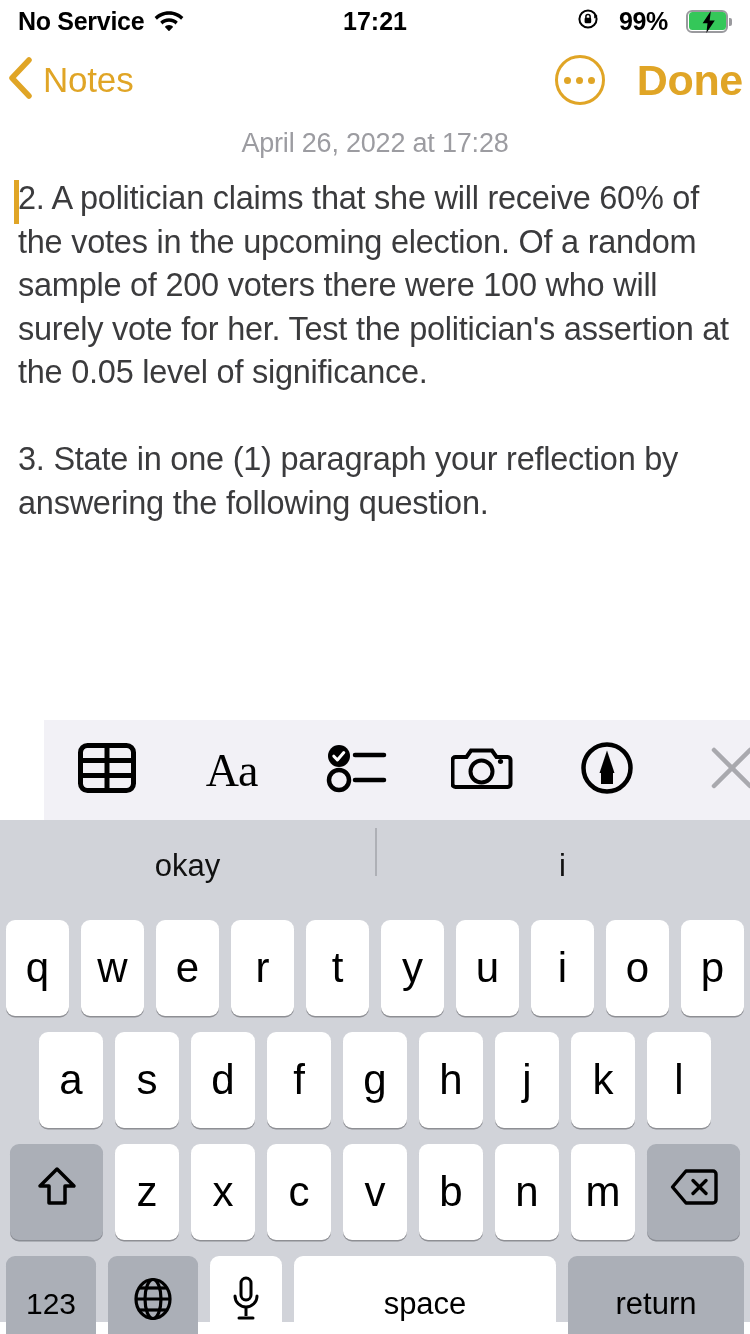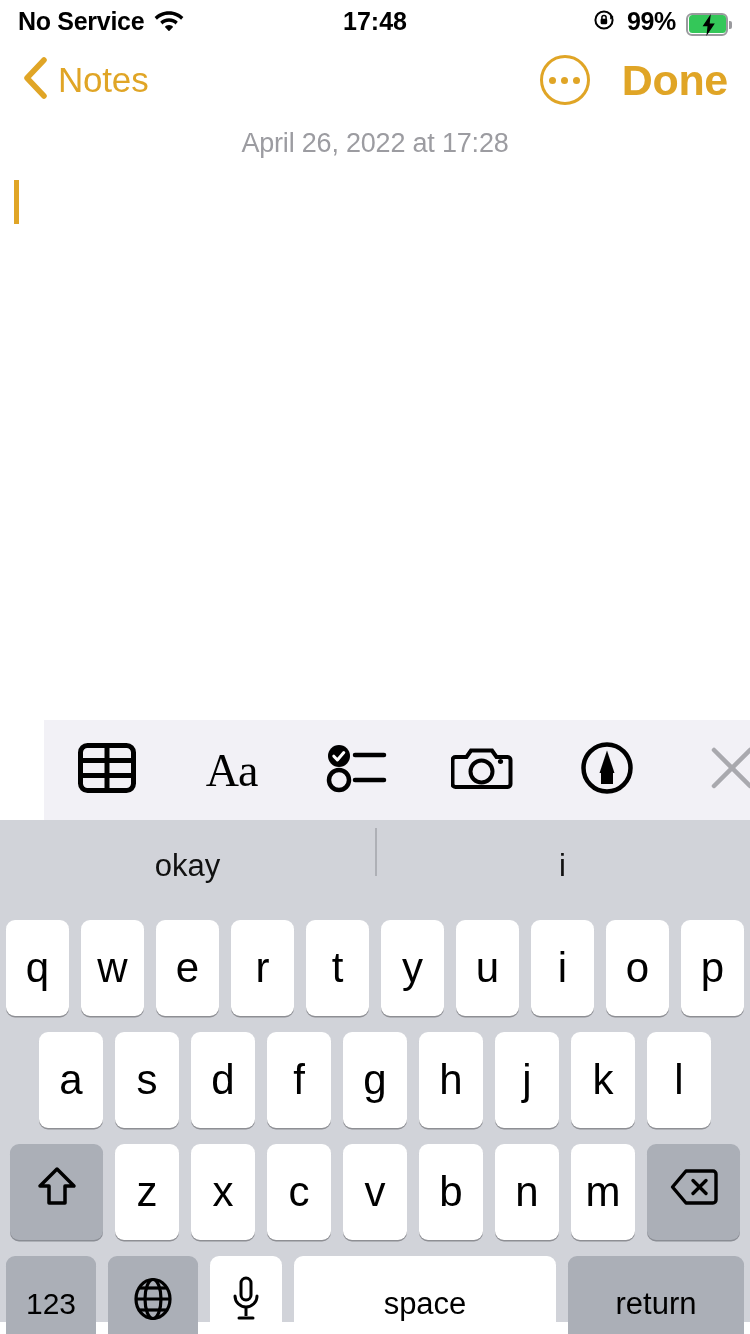--- a/index.html
+++ b/index.html
@@ -12,21 +12,21 @@
   }
   #phone{ position:relative; width:750px; height:1334px; background:#fff; }
 
   
   .statusbar{
     position:absolute; top:0; left:0; width:750px; height:42px;
     display:flex; align-items:center; padding:0 18px;
   }
   .sb-left{ display:flex; align-items:center; gap:10px; flex:1; }
   .sb-center{ flex:0 0 auto; }
-  .sb-right{ display:flex; align-items:flex-end; gap:10px; flex:1; justify-content:flex-end; }
+  .sb-right{ display:flex; align-items:center; gap:18px; flex:1; justify-content:flex-end; }
   .sb-text{ font-size:25px; font-weight:bold; color:#000; letter-spacing:-0.3px; }
   .sb-time{ font-size:25px; font-weight:bold; color:#000; letter-spacing:0px; }
   .batt{ position:relative; width:46px; height:23px; }
   .batt-body{
     position:absolute; left:0; top:0; width:42px; height:23px;
     border:2px solid #9a9a9e; border-radius:6px; background:transparent;
   }
   .batt-fill{
     position:absolute; left:2.5px; top:2.5px; width:37px; height:18px;
     background:#34C759; border-radius:3.5px;
@@ -35,21 +35,21 @@
     position:absolute; right:0; top:8px; width:3px; height:8px;
     background:#9a9a9e; border-radius:0 2px 2px 0;
   }
   .batt-bolt{
     position:absolute; left:13px; top:1px; width:20px; height:22px;
   }
 
   
   .navbar{
     position:absolute; top:42px; left:0; width:750px; height:76px;
-    display:flex; align-items:center; padding:0 22px;
+    display:flex; align-items:center; padding:0 7px;
   }
   .nav-back{ display:flex; align-items:center; gap:10px; cursor:pointer; }
   .nav-back-label{ font-size:35px; color:#E0A526; letter-spacing:-0.2px; }
   .nav-spacer{ flex:1; }
   .nav-more{
     width:50px; height:50px; border:3px solid #E0A526; border-radius:50%;
     display:flex; align-items:center; justify-content:center; gap:5px;
     margin-right:32px; cursor:pointer;
   }
   .dot{ width:7px; height:7px; border-radius:50%; background:#E0A526; }
@@ -135,21 +135,21 @@
       <span class="sb-text">No Service</span>
       <span>
         <svg width="30" height="23" viewBox="0 0 30 23">
           <path d="M15 3.2C21 3.2 26.3 5.6 29.4 9.1L27.1 11.8C24.4 8.8 20 6.8 15 6.8S5.6 8.8 2.9 11.8L0.6 9.1C3.7 5.6 9 3.2 15 3.2Z" fill="#000"></path>
           <path d="M15 10.2C18.6 10.2 21.8 11.6 23.8 13.8L21.5 16.5C20 14.9 17.7 13.8 15 13.8S10 14.9 8.5 16.5L6.2 13.8C8.2 11.6 11.4 10.2 15 10.2Z" fill="#000"></path>
           <path d="M15 17.1C16.7 17.1 18.2 17.8 19.1 18.9L15 23.3L10.9 18.9C11.8 17.8 13.3 17.1 15 17.1Z" fill="#000"></path>
         </svg>
       </span>
     </div>
     <div class="sb-center">
-      <span class="sb-time">17:48</span>
+      <span class="sb-time">17:21</span>
     </div>
     <div class="sb-right">
       <span>
         <svg width="24" height="24" viewBox="0 0 24 24">
           <circle cx="11" cy="12" r="8.6" fill="none" stroke="#000" stroke-width="2"></circle>
           <rect x="7.6" y="10.8" width="6.6" height="5.4" rx="1.1" fill="#000"></rect>
           <path d="M8.9 11.1v-1.5a2.1 2.1 0 0 1 4.2 0v1.5" fill="none" stroke="#000" stroke-width="1.5"></path>
           <path d="M17.2 6.4l3.4 2.6-3.4 2.6z" fill="#000"></path>
         </svg>
       </span>
@@ -180,21 +180,23 @@
       <span class="dot"></span>
       <span class="dot"></span>
     </div>
     <div class="nav-done">Done</div>
   </div>
 
   <div class="note">
     <div class="note-date">April 26, 2022 at 17:28</div>
     <div class="note-body">
       <span class="caret"></span>
+      <div class="para">2. A politician claims that she will receive 60% of the votes in the upcoming election. Of a random sample of 200 voters there were 100 who will surely vote for her. Test the politician's assertion at the 0.05 level of significance.</div>
       <div class="para-gap"></div>
+      <div class="para">3. State in one (1) paragraph your reflection by answering the following question.</div>
     </div>
   </div>
 
   <div class="fmtbar">
     <div class="fmt-btn">
       <span>
         <svg width="58" height="50" viewBox="0 0 58 50">
           <rect x="2.5" y="2.5" width="53" height="45" rx="7" fill="none" stroke="#000" stroke-width="5"></rect>
           <line x1="2.5" y1="17.5" x2="55.5" y2="17.5" stroke="#000" stroke-width="5"></line>
           <line x1="2.5" y1="32.5" x2="55.5" y2="32.5" stroke="#000" stroke-width="5"></line>

